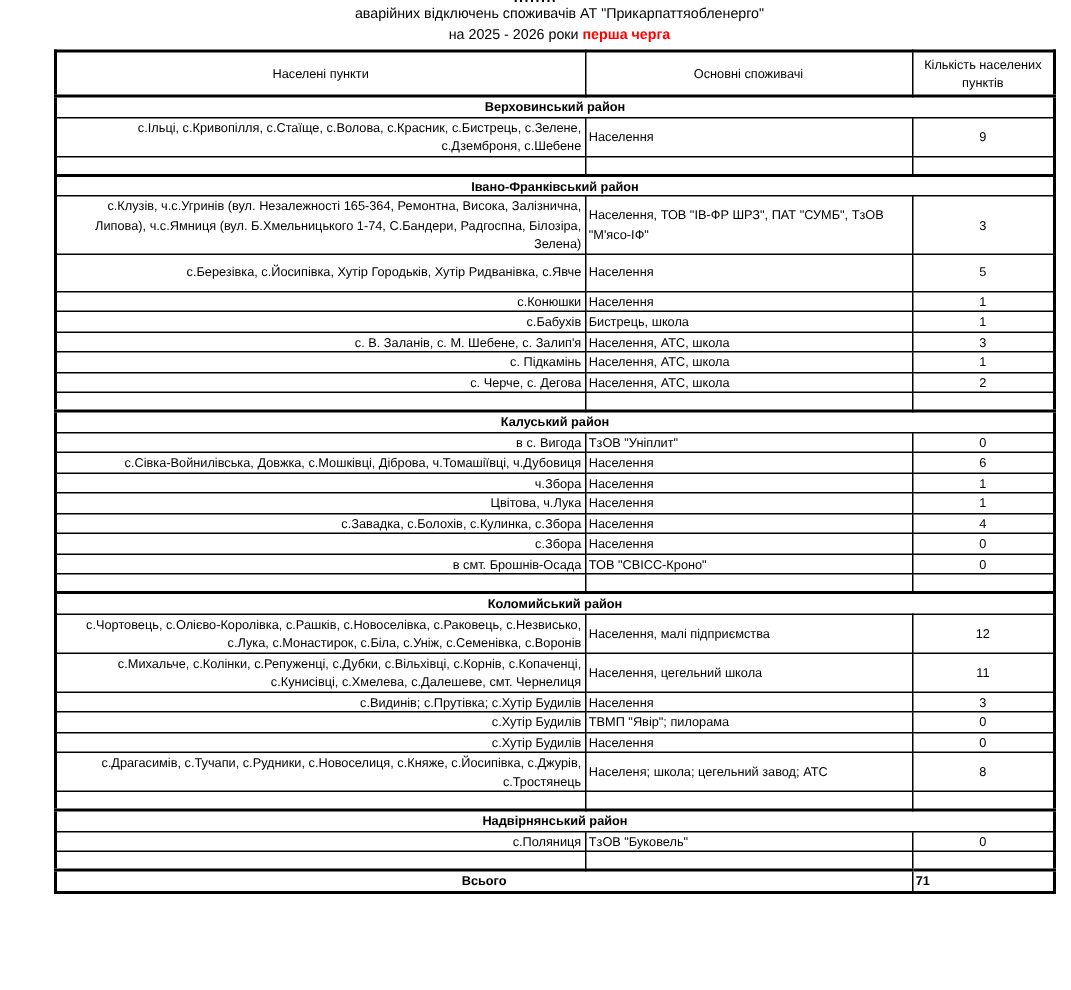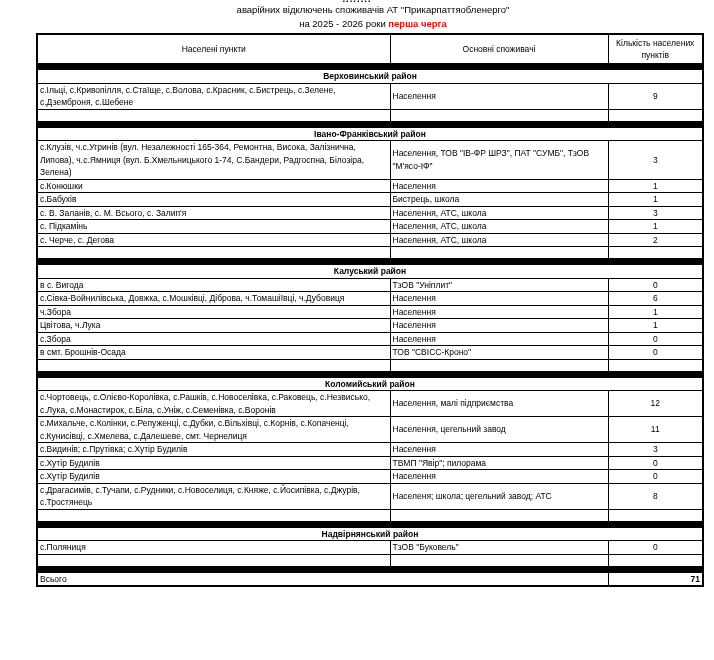--- a/index.html
+++ b/index.html
@@ -19,29 +19,29 @@
     border-collapse:collapse;table-layout:fixed;
     border:2px solid #000;
   }
   table.main td,table.main th{
     border:1px solid #000;
     font-size:8.5px;line-height:12.5px;
     padding:0 2px;vertical-align:middle;
     overflow:hidden;
   }
   th{font-weight:normal;text-align:center;height:28px;}
-  tr.thick-top td,tr.thick-top th{border-top:7px solid #000000;}
+  tr.thick-top td,tr.thick-top th{border-top:2px solid #000000;}
   td.section{font-weight:bold;text-align:center;font-size:9px;height:12px;}
-  td.settlements{text-align:left;}
+  td.settlements{text-align:right;}
   td.consumers{text-align:left;}
   td.count{text-align:center;}
   tr.tall td{height:24px;}
   tr.empty-row td{height:11px;}
-  td.total-label{font-weight:normal;margin-left:16px;}
-  td.total-count{font-weight:bold;text-align:right;}
+  td.total-label{font-weight:bold;text-align:center;margin-left:16px;}
+  td.total-count{font-weight:bold;text-align:left;}
 </style>
 </head>
 <body>
 
 <div class="clip-top">........</div>
 
 <div class="titles">
   <div class="title-line">аварійних  відключень споживачів  АТ "Прикарпаттяобленерго"</div>
   <div class="title-line"><span>на  2025 - 2026 роки </span><span class="highlight" id="title-highlight" style="color: rgb(255, 0, 0);">перша черга</span></div>
 </div>
@@ -74,32 +74,37 @@
         <td></td>
       </tr>
       <tr class="thick-top">
         <td colspan="3" class="section">Івано-Франківський район</td>
       </tr>
       <tr>
         <td class="settlements">с.Клузів, ч.с.Угринів (вул. Незалежності 165-364, Ремонтна, Висока, Залізнична, Липова), ч.с.Ямниця (вул. Б.Хмельницького 1-74, С.Бандери, Радгоспна, Білозіра, Зелена)</td>
         <td class="consumers">Населення, ТОВ "ІВ-ФР ШРЗ", ПАТ "СУМБ", ТзОВ "М'ясо-ІФ"</td>
         <td class="count">3</td>
       </tr>
+      <tr class="tall">
+        <td class="settlements">с.Березівка, с.Йосипівка, Хутір Городьків, Хутір Ридванівка, с.Явче</td>
+        <td class="consumers">Населення</td>
+        <td class="count">5</td>
+      </tr>
       <tr>
         <td class="settlements">с.Конюшки</td>
         <td class="consumers">Населення</td>
         <td class="count">1</td>
       </tr>
       <tr>
         <td class="settlements">с.Бабухів</td>
         <td class="consumers">Бистрець, школа</td>
         <td class="count">1</td>
       </tr>
       <tr>
-        <td class="settlements">с. В. Заланів, с. М. Всього, с. Залип'я</td>
+        <td class="settlements">с. В. Заланів, с. М. Шебене, с. Залип'я</td>
         <td class="consumers">Населення, АТС, школа</td>
         <td class="count">3</td>
       </tr>
       <tr>
         <td class="settlements">с. Підкамінь</td>
         <td class="consumers">Населення, АТС, школа</td>
         <td class="count">1</td>
       </tr>
       <tr>
         <td class="settlements">с. Черче, с. Дегова</td>
@@ -128,20 +133,25 @@
         <td class="settlements">ч.Збора</td>
         <td class="consumers">Населення</td>
         <td class="count">1</td>
       </tr>
       <tr>
         <td class="settlements">Цвітова, ч.Лука</td>
         <td class="consumers">Населення</td>
         <td class="count">1</td>
       </tr>
       <tr>
+        <td class="settlements">с.Завадка, с.Болохів, с.Кулинка, с.Збора</td>
+        <td class="consumers">Населення</td>
+        <td class="count">4</td>
+      </tr>
+      <tr>
         <td class="settlements">с.Збора</td>
         <td class="consumers">Населення</td>
         <td class="count">0</td>
       </tr>
       <tr>
         <td class="settlements">в смт. Брошнів-Осада</td>
         <td class="consumers">ТОВ "СВІСС-Кроно"</td>
         <td class="count">0</td>
       </tr>
       <tr class="empty-row">
@@ -152,21 +162,21 @@
       <tr class="thick-top">
         <td colspan="3" class="section">Коломийський район</td>
       </tr>
       <tr>
         <td class="settlements">с.Чортовець, с.Олієво-Королівка, с.Рашків,  с.Новоселівка, с.Раковець, с.Незвисько, с.Лука, с.Монастирок, с.Біла, с.Уніж, с.Семенівка, с.Воронів</td>
         <td class="consumers">Населення, малі підприємства</td>
         <td class="count">12</td>
       </tr>
       <tr>
         <td class="settlements">с.Михальче, с.Колінки, с.Репуженці, с.Дубки, с.Вільхівці, с.Корнів, с.Копаченці, с.Кунисівці,  с.Хмелева, с.Далешеве, смт. Чернелиця</td>
-        <td class="consumers">Населення, цегельний завод</td>
+        <td class="consumers">Населення, цегельний школа</td>
         <td class="count">11</td>
       </tr>
       <tr>
         <td class="settlements">с.Видинів; с.Прутівка; с.Хутір Будилів</td>
         <td class="consumers">Населення</td>
         <td class="count">3</td>
       </tr>
       <tr>
         <td class="settlements">с.Хутір Будилів</td>
         <td class="consumers">ТВМП "Явір"; пилорама</td>

